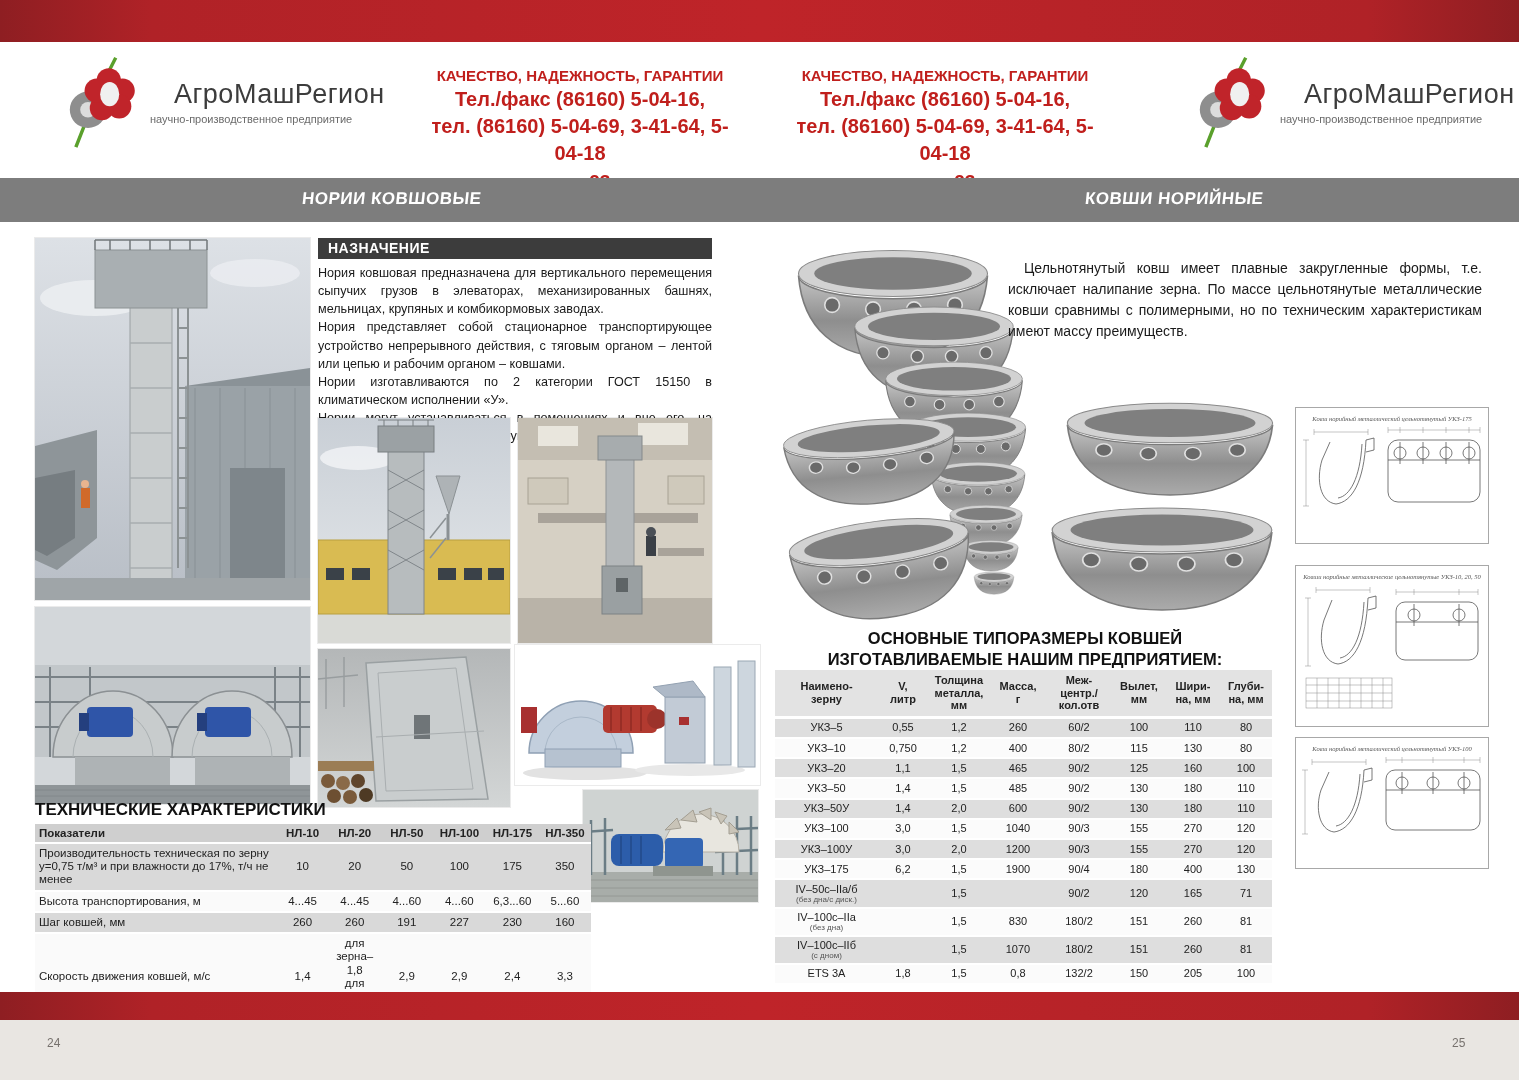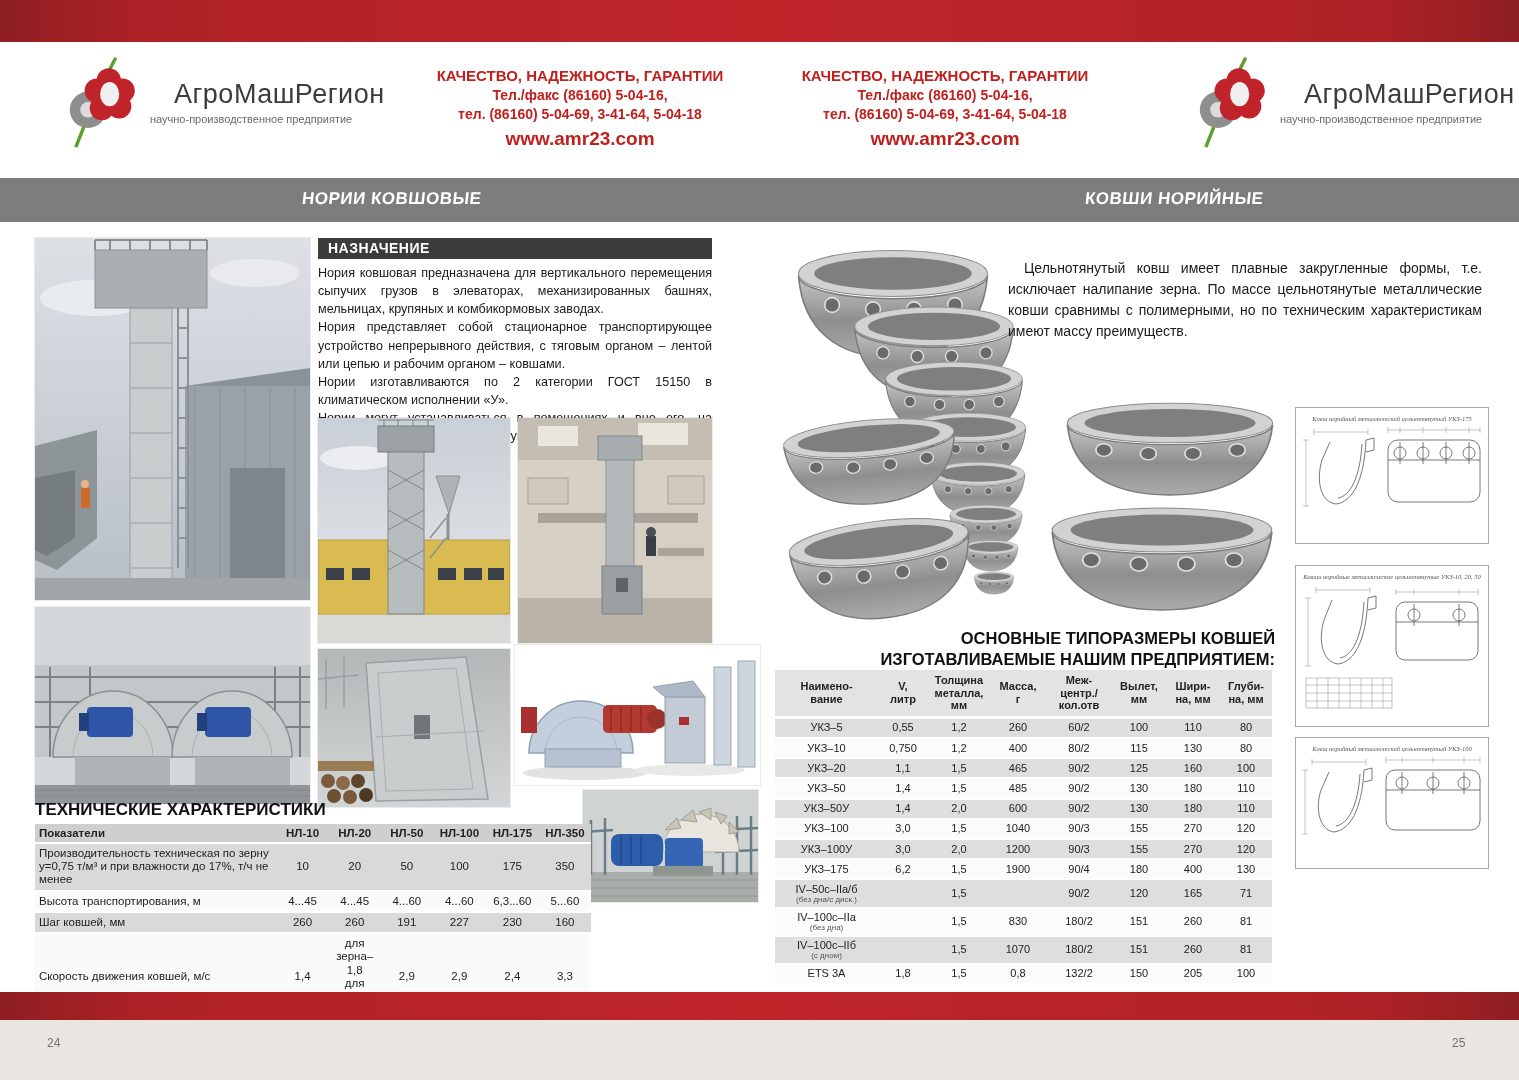--- a/index.html
+++ b/index.html
@@ -10,36 +10,36 @@
   .bar-top{top:0;height:42px;}
   .bar-bottom{top:992px;height:28px;}
   .footer-strip{top:1020px;left:0;width:1519px;height:72px;background:#e9e6e2;}
   .pagenum{font-size:12px;color:#77726e;}
   
   .logo-wrap{display:flex;align-items:center;gap:10px;}
   .company{font-size:27px;color:#3c3c3c;letter-spacing:.5px;margin-left:24px;}
   .tagline{font-size:11px;color:#6a6a6a;margin-top:3px;}
   .contact{width:310px;text-align:center;color:#c01f1c;font-weight:bold;line-height:1.35;}
   .contact .l1{font-size:15px;}
-  .contact .l2{font-size:14px;}
+  .contact .l2{font-size:20px;}
   .contact .web{font-size:19px;margin-top:2px;}
   
   .section-bar{top:178px;left:0;width:1519px;height:44px;background:#7d7d7d;}
   .sec-title{position:absolute;top:11px;color:#fff;font-weight:bold;font-size:17px;letter-spacing:.5px;transform:skewX(-6deg);white-space:nowrap;}
   
   .naz-bar{background:#3c3c3c;color:#fff;font-weight:bold;font-size:14px;padding:2px 0 3px 10px;letter-spacing:.5px;}
   .naz-text{font-size:12.6px;color:#1a1a1a;text-align:justify;line-height:1.44;margin-top:5px;}
   .naz-text p{margin:0;}
   
   .intro{font-size:14px;color:#1a1a1a;text-align:justify;line-height:1.5;}
   .intro p{margin:0;}
   .intro p{text-indent:16px;}
   
   .tbl-title-left{font-size:17px;font-weight:bold;color:#111;}
-  .tbl-title-right{font-size:16.5px;font-weight:bold;color:#111;text-align:right;line-height:1.25;}
+  .tbl-title-right{font-size:16.5px;font-weight:bold;color:#111;text-align:center;line-height:1.25;}
   table{border-collapse:collapse;}
   .ltable{width:556px;font-size:11.5px;color:#222;}
   .ltable th{background:#cfcfcf;font-weight:bold;padding:3px 4px;text-align:center;border-bottom:2px solid #fff;white-space:pre-line;}
   .ltable th:first-child{text-align:left;}
   .ltable td{padding:3px 4px;text-align:center;border-bottom:2px solid #fff;white-space:pre-line;line-height:1.15;}
   .ltable td:first-child{text-align:left;}
   .ltable tbody tr:nth-child(odd){background:#d9d9d9;}
   .ltable tbody tr:nth-child(even){background:#fafafa;}
   .rtable{width:497px;font-size:11px;color:#222;}
   .rtable th{background:#e3e3e3;font-weight:bold;padding:4px 2px;border-bottom:3px solid #fff;white-space:pre-line;line-height:1.15;}
@@ -498,21 +498,21 @@
         <col style="width:62px">
         <col style="width:56px">
         <col style="width:66px">
         <col style="width:54px">
         <col style="width:54px">
         <col style="width:52px">
       </colgroup>
     <thead>
       <tr>
         <th>Наимено-
-вание</th>
+зерну</th>
         <th>V,
 литр</th>
         <th>Толщина
 металла,
 мм</th>
         <th>Масса,
 г</th>
         <th>Меж-
 центр./
 кол.отв</th>

